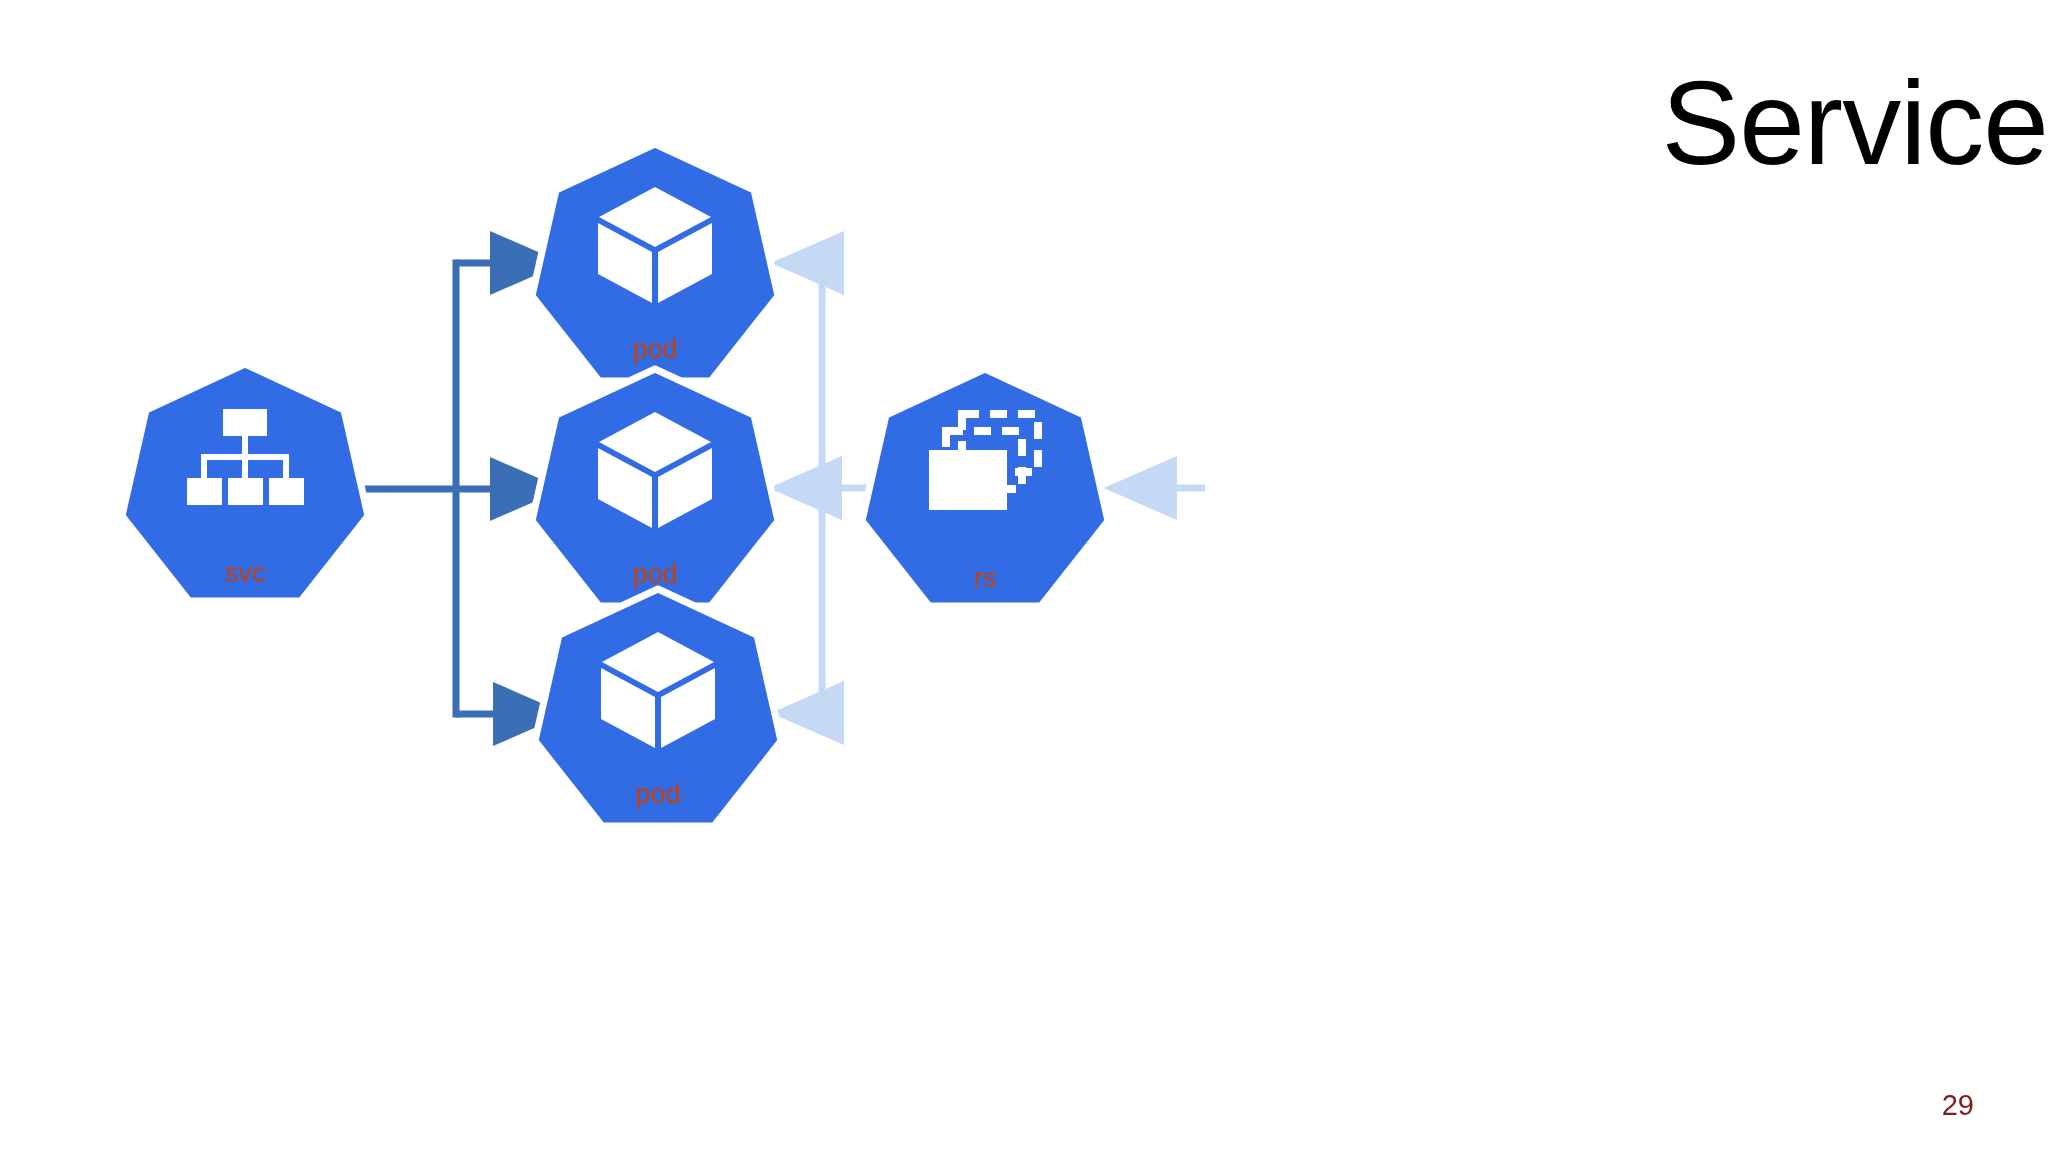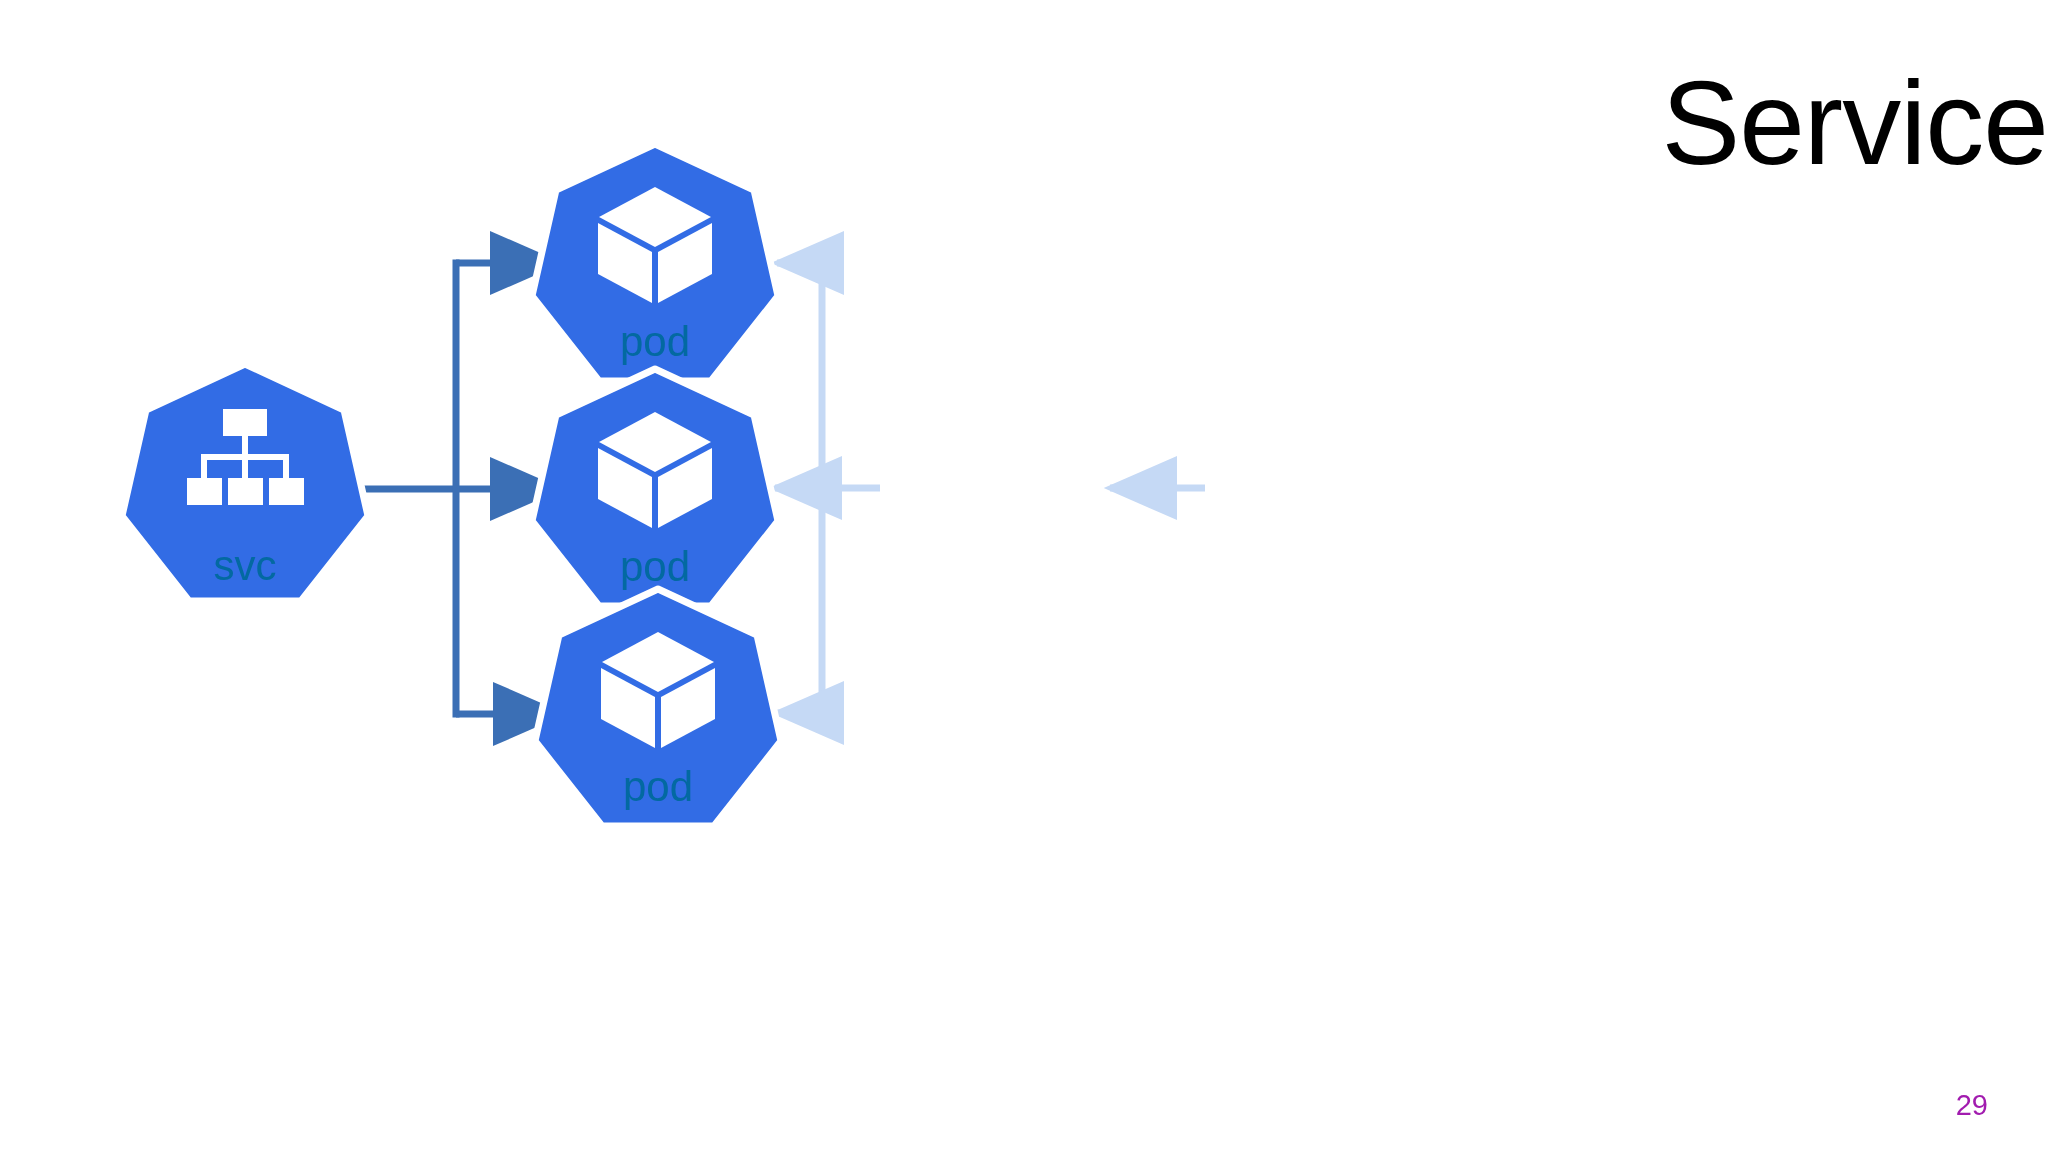--- a/index.html
+++ b/index.html
@@ -57,23 +57,23 @@
     left: 0; top: 0;
     width: 260px;
     height: 260px;
   }
   .node-label {
     position: absolute;
     left: 0;
     width: 260px;
     text-align: center;
     bottom: 28px;
-    color: #0369a1;
-    font-family: "Liberation Sans", sans-serif;
-    font-size: 42px;
+    color: #c2410c;
+    font-family: "Liberation Sans", sans-serif;
+    font-size: 27px;
     font-weight: 400;
     line-height: 1;
     white-space: nowrap;
   }
   .node-glyph {
     position: absolute;
     left: 50%;
     top: 44px;
     transform: translateX(-50%);
     width: 130px;
@@ -86,25 +86,25 @@
   #node-pod-3 { left: 528px;  top: 580px; }
   #node-rs    { left: 855px;  top: 360px; }
   #node-deploy{ left: 1185px; top: 360px; }
 
   #node-pod-1 .node-label,
   #node-pod-2 .node-label,
   #node-pod-3 .node-label { bottom: 32px; }
 
   #page-number {
     position: absolute;
-    right: 60px;
+    right: 74px;
     bottom: 32px;
     font-family: "Liberation Sans", sans-serif;
     font-size: 29px;
-    color: #a21caf;
+    color: #7f1d1d;
     line-height: 1;
   }
 </style>
 </head>
 <body>
 
 <div id="slide">
 
   <div id="slide-title">Service</div>
 
@@ -203,17 +203,31 @@
       <path d="M130 9 L229 55 L253 161 L186 246 L74 246 L7 161 L31 55 Z" fill="#326ce5" stroke="#ffffff" stroke-width="7" stroke-linejoin="round"></path>
     </svg>
     <svg class="node-glyph" viewBox="0 0 130 130" xmlns="http://www.w3.org/2000/svg">
       <polygon points="65,8 121,38 65,68 9,38" fill="#ffffff"></polygon>
       <polygon points="8,44 62,73 62,124 8,95" fill="#ffffff"></polygon>
       <polygon points="122,44 68,73 68,124 122,95" fill="#ffffff"></polygon>
     </svg>
     <div class="node-label">pod</div>
   </div>
 
+  <div class="node" id="node-rs">
+    <svg class="node-shape" viewBox="0 0 260 260" xmlns="http://www.w3.org/2000/svg">
+      <path d="M130 9 L229 55 L253 161 L186 246 L74 246 L7 161 L31 55 Z" fill="#326ce5" stroke="#ffffff" stroke-width="7" stroke-linejoin="round"></path>
+    </svg>
+    <svg class="node-glyph" viewBox="0 0 130 130" xmlns="http://www.w3.org/2000/svg">
+
+      <rect x="42" y="10" width="76" height="58" fill="none" stroke="#ffffff" stroke-width="8" stroke-dasharray="17 11"></rect>
+
+      <rect x="26" y="27" width="76" height="58" fill="none" stroke="#ffffff" stroke-width="8" stroke-dasharray="17 11"></rect>
+
+      <rect x="9" y="46" width="78" height="60" fill="#ffffff"></rect>
+    </svg>
+    <div class="node-label">rs</div>
+  </div>
 
 
   <div id="page-number">29</div>
 
 </div>
 
 </body></html>

